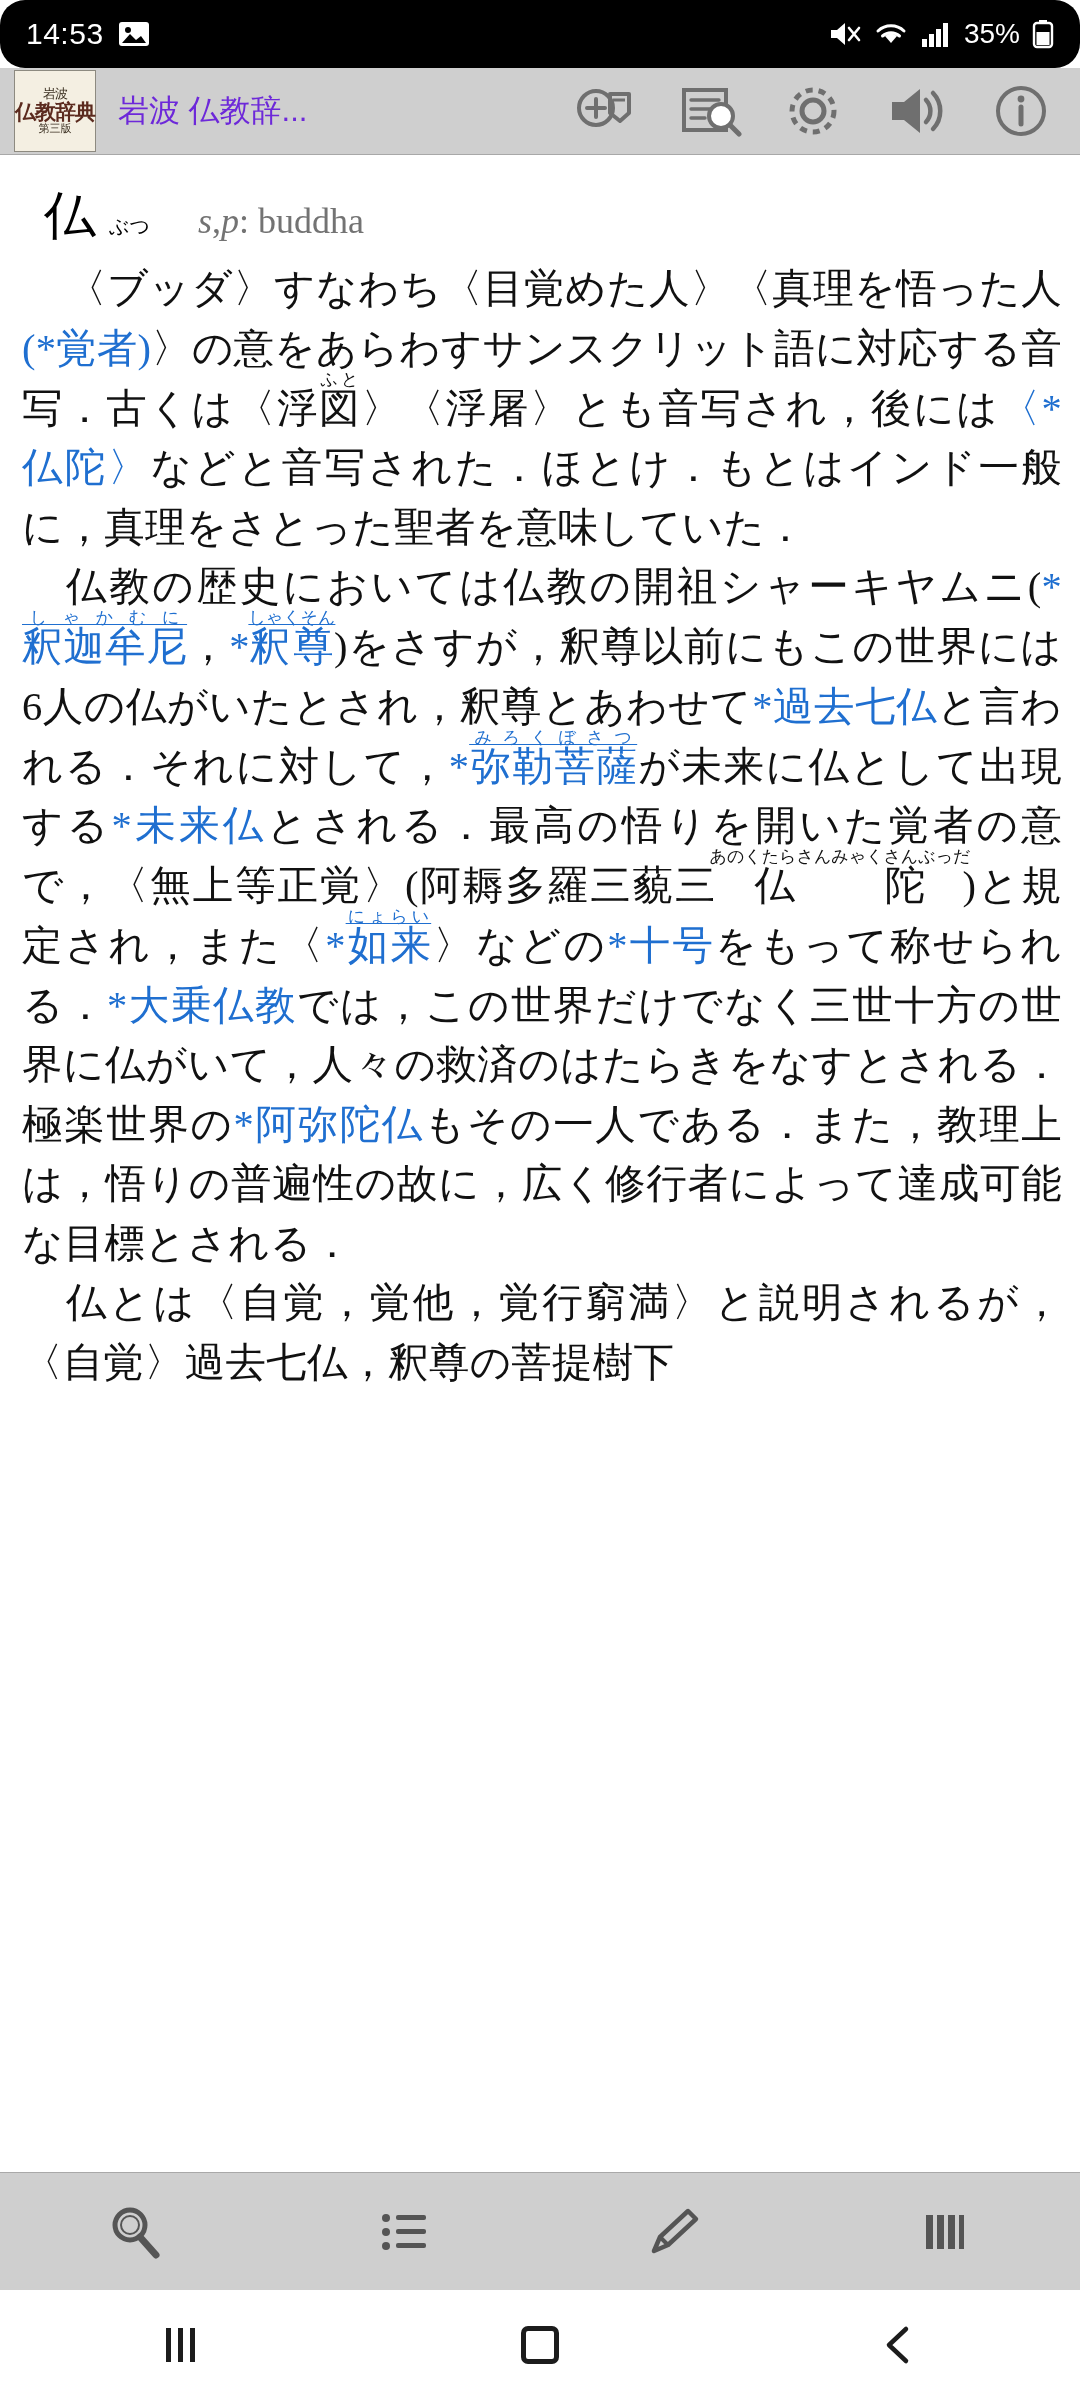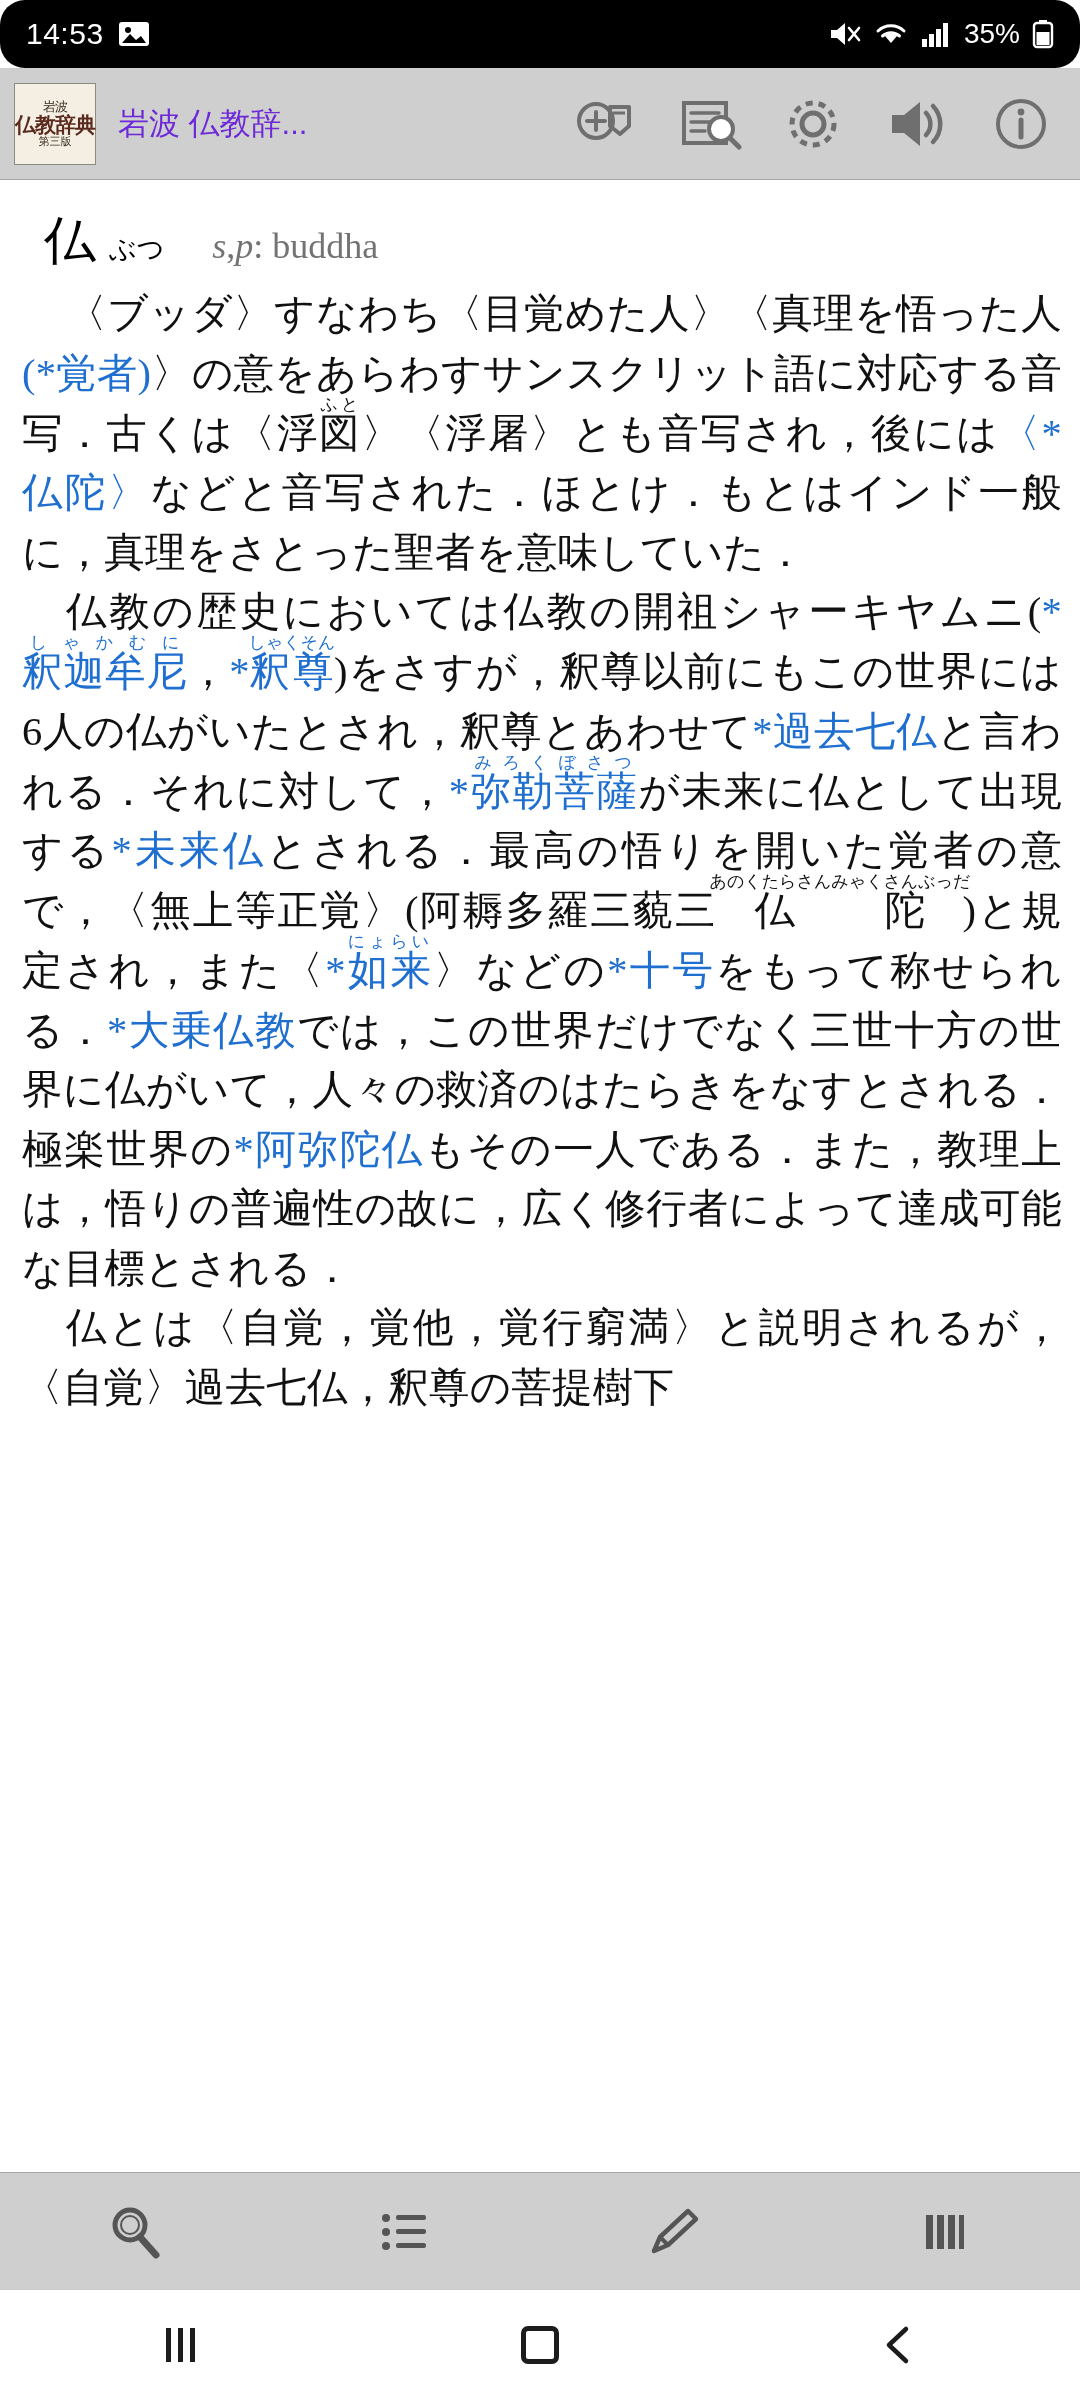--- a/index.html
+++ b/index.html
@@ -25,21 +25,21 @@
     border-radius: 25px;
   }
   .statusbar .left { display: flex; align-items: center; gap: 14px; }
   .statusbar .clock { font-size: 30px; letter-spacing: .5px; }
   .statusbar .right { display: flex; align-items: center; gap: 12px; }
   .statusbar .batt-text { font-size: 28px; margin-left: 2px; }
   .sb-icon { display: inline-flex; align-items: center; justify-content: center; }
 
   
   .titlebar {
-    height: 112px; background: #cfcfcf;
+    height: 87px; background: #cfcfcf;
     border-bottom: 1px solid #a8a8a8;
     display: flex; align-items: center;
     padding: 0 18px 0 14px;
     flex: 0 0 auto;
     position: relative;
   }
   .book-badge {
     width: 82px; height: 82px; background: #f4efe2;
     border: 1px solid #8d8a80;
     display: flex; flex-direction: column; align-items: center; justify-content: center;
@@ -64,38 +64,38 @@
     flex: 1 1 auto; background: #fff;
     padding: 26px 18px 10px 22px;
     overflow: hidden;
     position: relative;
   }
   .entry-head {
     display: flex; align-items: baseline; gap: 6px;
     padding-left: 22px; margin-bottom: 8px;
   }
   .headword { font-size: 52px; letter-spacing: 1px; color: #000; }
-  .yomi { font-size: 27px; color: #000; margin-left: 6px; }
+  .yomi { font-size: 20px; color: #000; margin-left: 6px; }
   .script { font-size: 36px; color: #737373; margin-left: 42px; font-family: "Liberation Serif", serif; }
   .script i { font-style: italic; }
 
   .body-text {
     font-size: 40.5px;
     line-height: 1.47;
     color: #111;
     letter-spacing: 0.2px;
     text-align: justify;
   }
   .para { margin-bottom: 0; text-indent: 44px; }
   .lnk { color: #1f6fd0; }
   .lnk .ast { color: #1f6fd0; }
   
   ruby { ruby-position: over; }
   rt { font-size: 17px; line-height: 1.0; color: inherit; letter-spacing: 0; }
-  .rubyblue rt { color: #1f6fd0; }
+  .rubyblue rt { color: #1f6fd0; text-decoration: underline; }
 
   .fade-cut { position: absolute; left:0; right:0; bottom:0; height: 12px; background:#fff; }
 
   
   .bottombar {
     height: 118px; background: #cfcfcf;
     border-top: 1px solid #a9a9a9;
     display: flex; align-items: center; justify-content: space-around;
     flex: 0 0 auto;
   }

